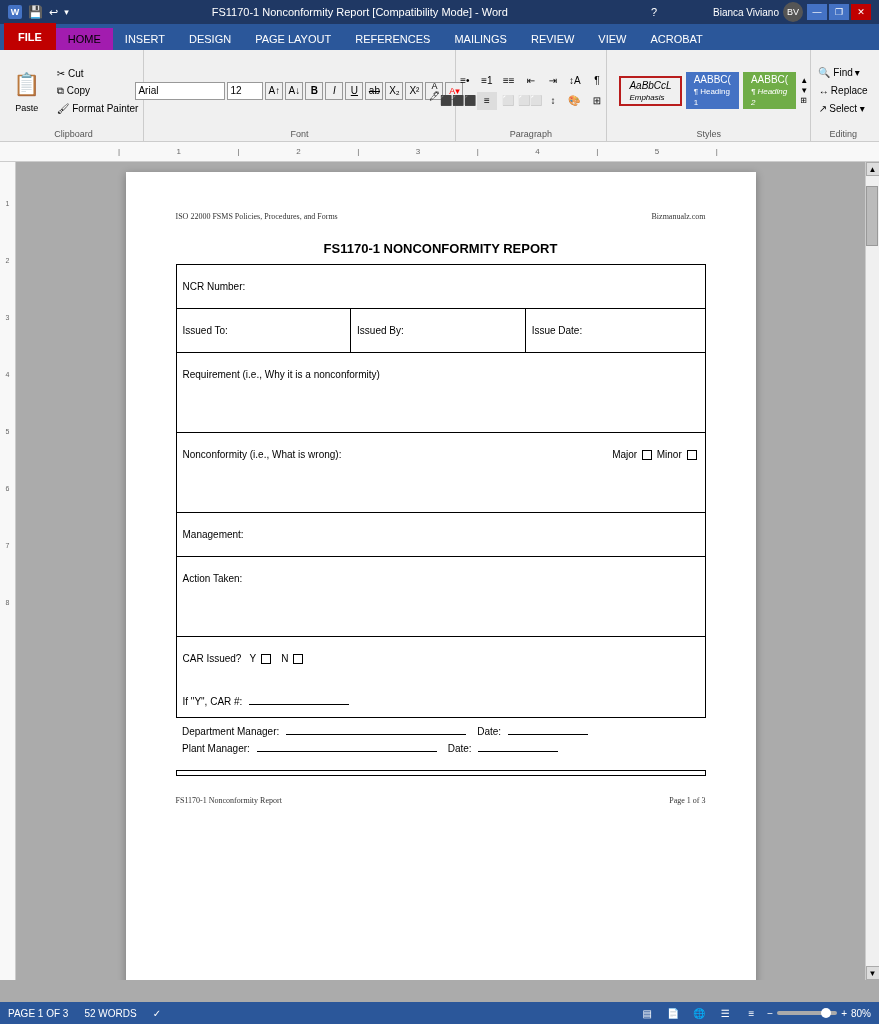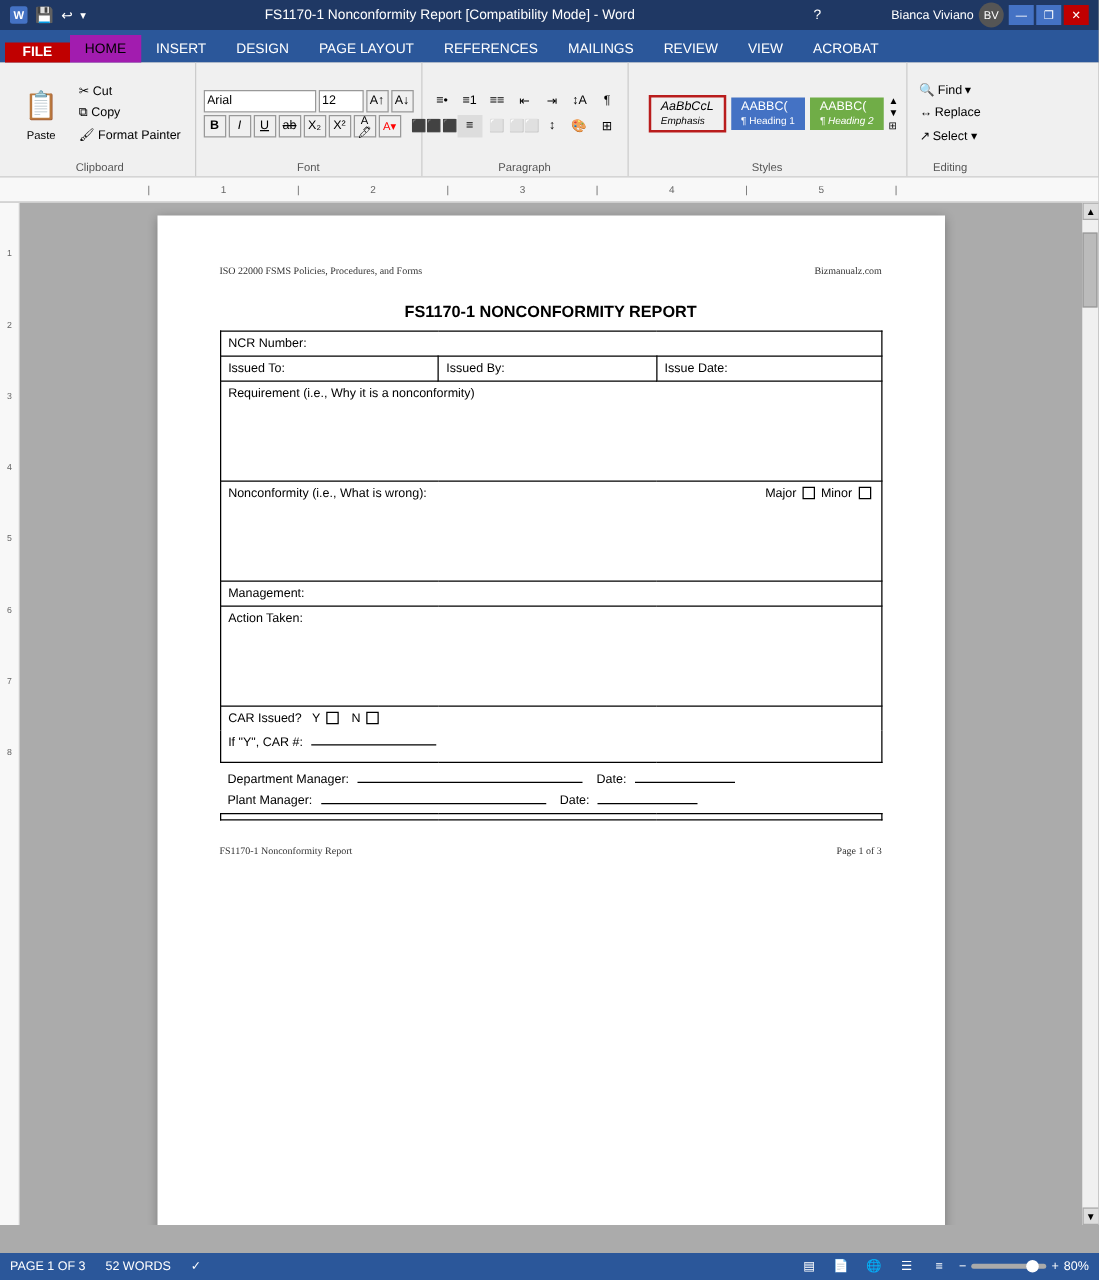--- a/index.html
+++ b/index.html
@@ -38,21 +38,21 @@
       color: white;
       height: 22px;
       display: flex;
       align-items: center;
     }
     .ribbon-tab.file-tab {
       background: #c00000;
       color: white;
       font-weight: bold;
       padding: 4px 14px;
-      height: 16px;
+      height: 27px;
     }
     .ribbon-tab.active {
       background: #a21caf;
       color: #000;
     }
 
     
     .ribbon {
       background: #f0f0f0;
       border-bottom: 1px solid #ccc;
@@ -90,21 +90,21 @@
       cursor: pointer;
       border: 1px solid transparent;
       border-radius: 2px;
       font-size: 9px;
       gap: 2px;
     }
     .ribbon-icon-big { width: 32px; height: 32px; display: flex; align-items: center; justify-content: center; font-size: 22px; }
     .ribbon-small-btn { font-size: 10px; padding: 1px 4px; cursor: pointer; border: 1px solid transparent; border-radius: 2px; white-space: nowrap; }
 
     
-    .font-group { display: flex; flex-direction: column; gap: 2px; }
+    .font-group { display: flex; flex-direction: row; gap: 2px; }
     .font-row1 { display: flex; align-items: center; gap: 2px; }
     .font-row2 { display: flex; align-items: center; gap: 2px; }
     .font-select { font-size: 10px; width: 90px; height: 18px; border: 1px solid #999; padding: 0 2px; }
     .font-size-select { font-size: 10px; width: 36px; height: 18px; border: 1px solid #999; padding: 0 2px; }
     .font-btn { width: 18px; height: 18px; font-size: 10px; border: 1px solid #999; background: #f0f0f0; cursor: pointer; display: flex; align-items: center; justify-content: center; }
     .font-btn.bold { font-weight: bold; }
     .font-btn.italic { font-style: italic; }
     .font-btn.underline { text-decoration: underline; }
 
     
@@ -186,21 +186,21 @@
     }
 
     .form-table {
       width: 100%;
       border-collapse: collapse;
       font-size: 10px;
       font-family: Arial, sans-serif;
     }
     .form-table td {
       border: 1px solid #000;
-      padding: 4px 6px;
+      padding: 16px 6px;
       vertical-align: top;
     }
 
     .field-label { font-weight: normal; font-size: 10px; }
     .tall-row td { height: 80px; }
 
     .checkbox-inline { display: inline-block; width: 10px; height: 10px; border: 1px solid #000; margin: 0 2px; vertical-align: middle; }
 
     .signature-line { display: inline-block; width: 180px; border-bottom: 1px solid #000; margin-left: 4px; }
     .date-line { display: inline-block; width: 80px; border-bottom: 1px solid #000; margin-left: 4px; }

